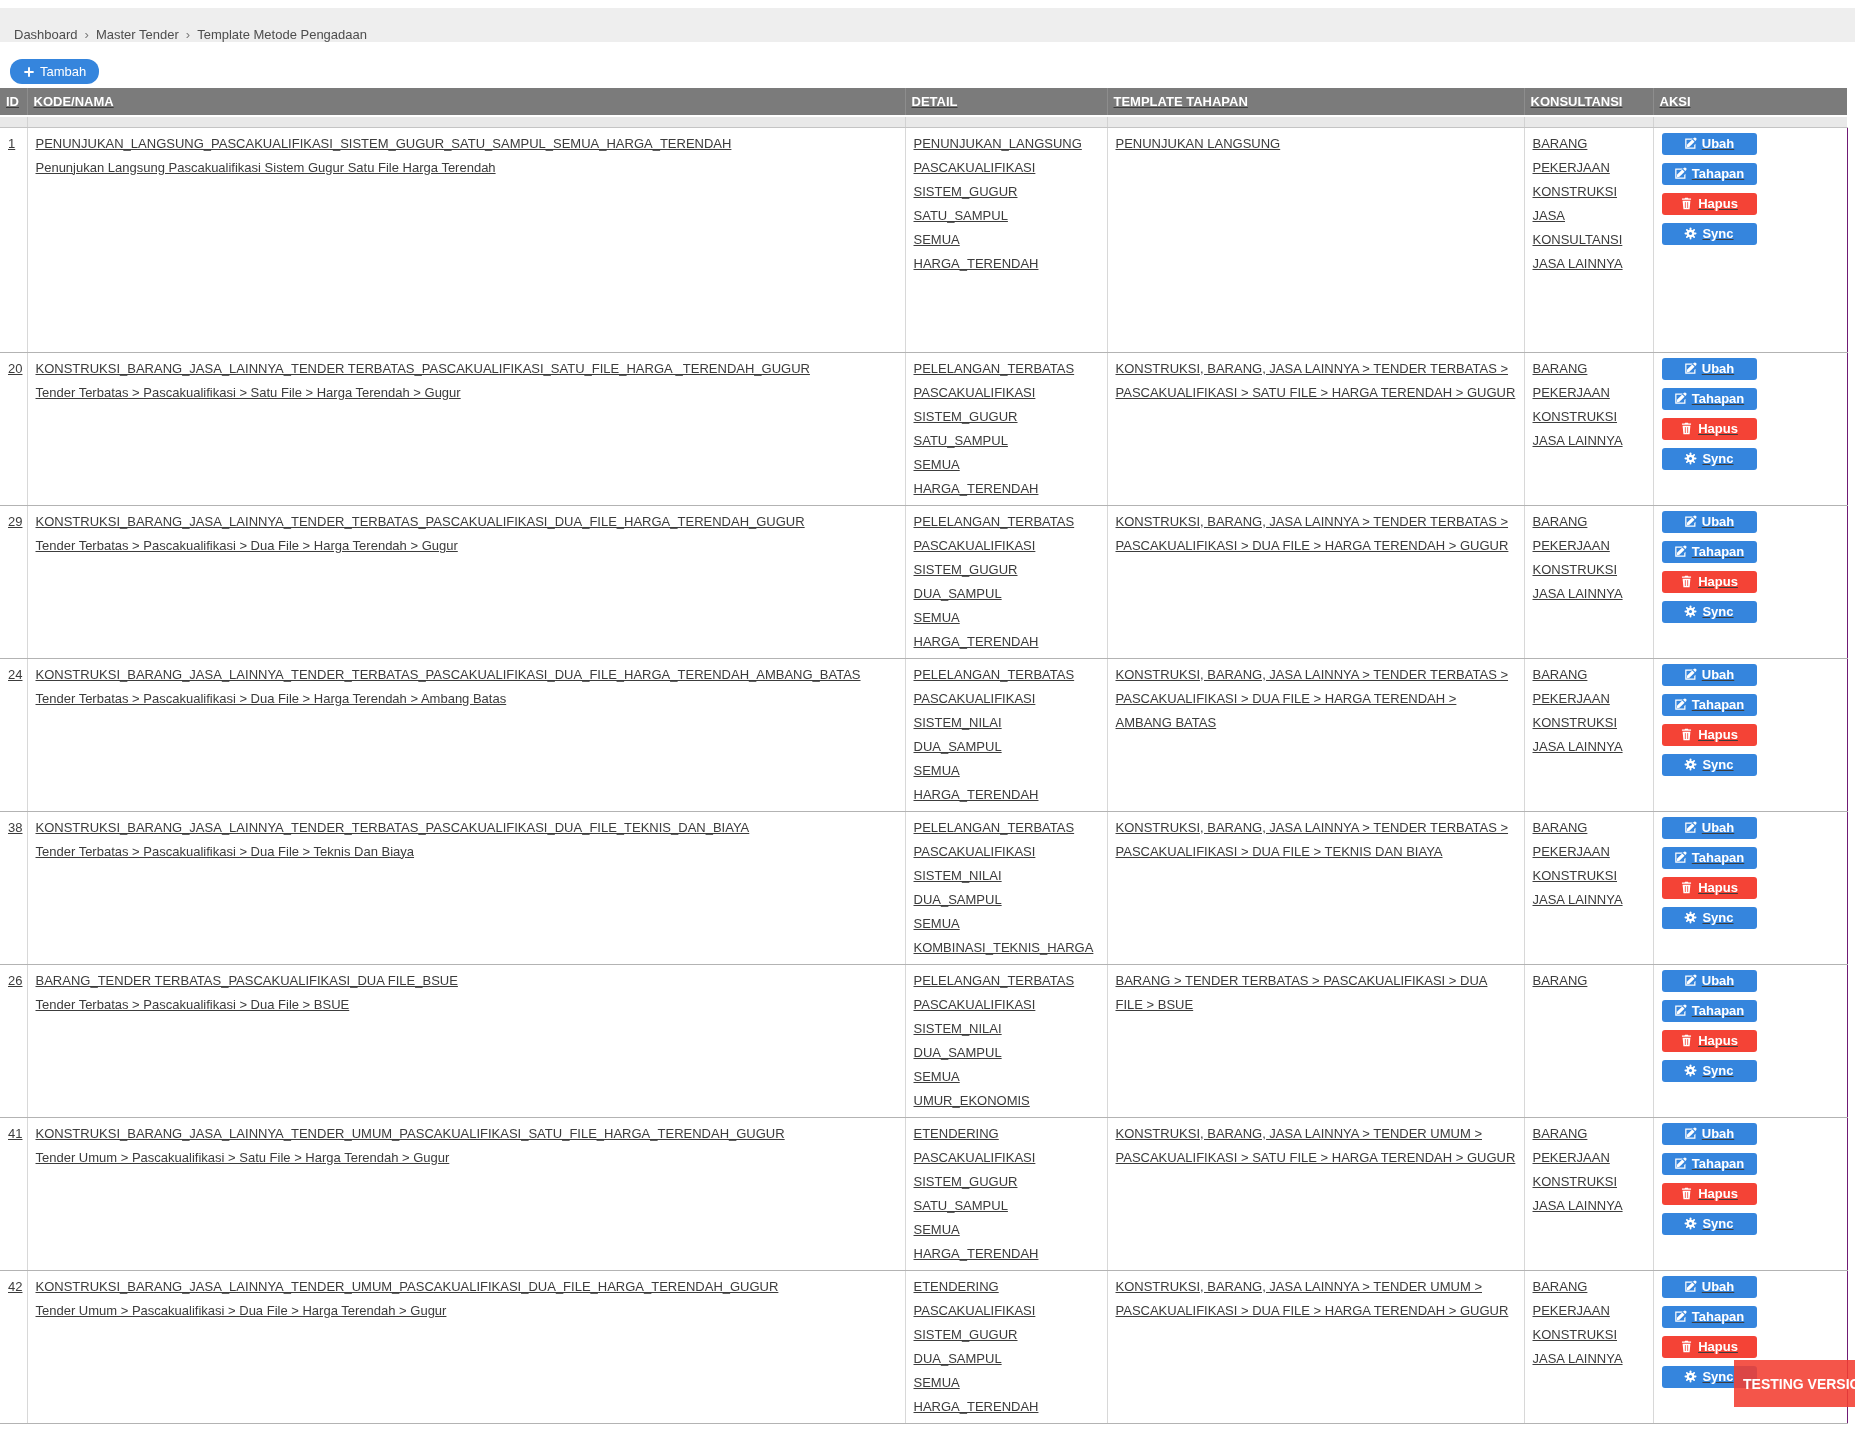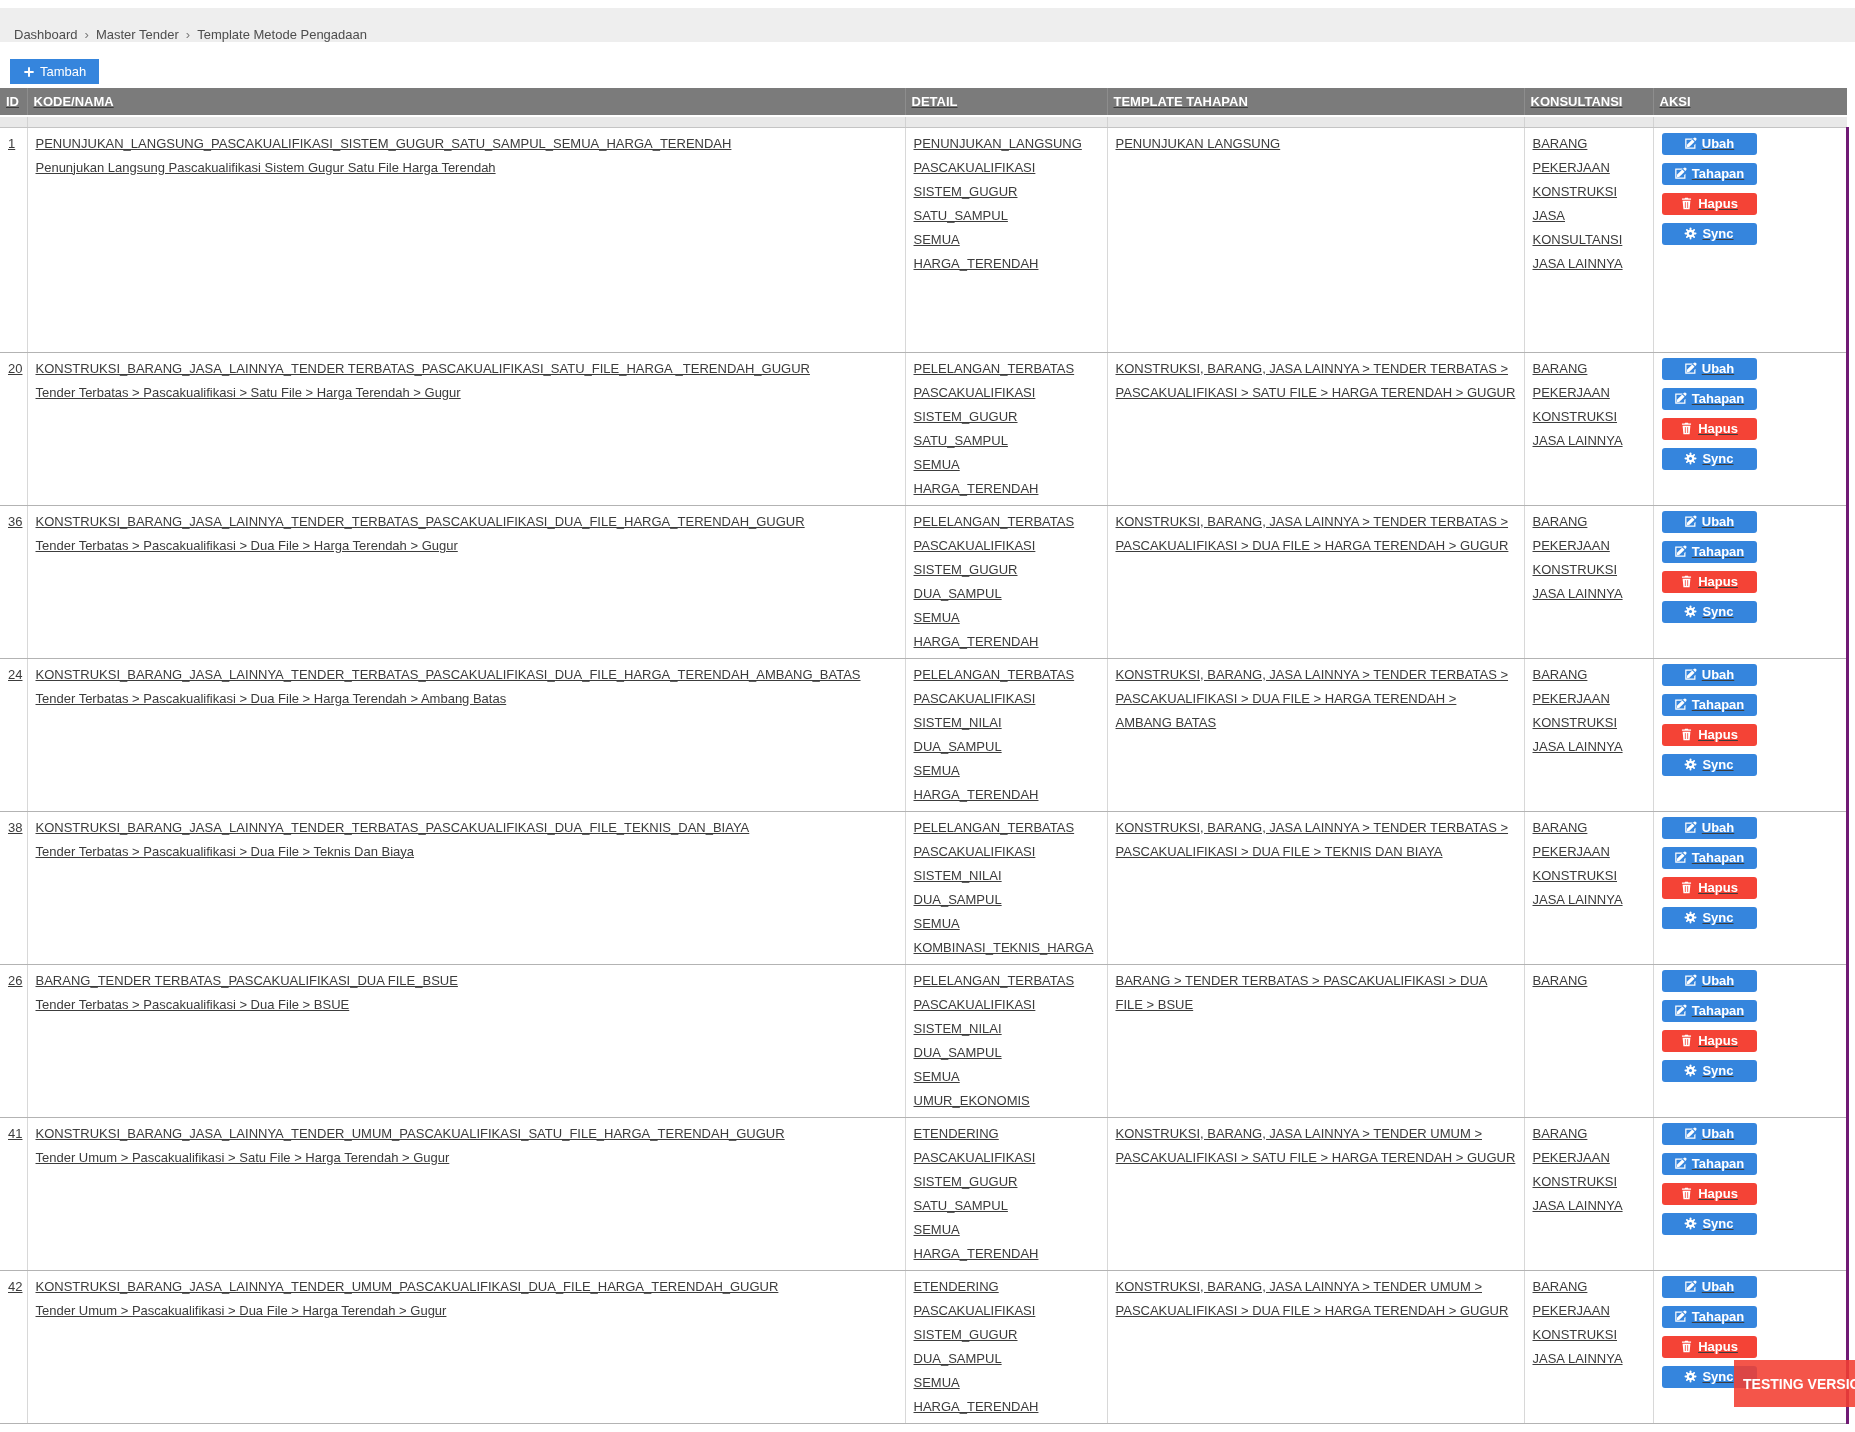--- a/index.html
+++ b/index.html
@@ -33,21 +33,21 @@
 
   
   .toolbar { margin: 17px 0 4px 10px; }
   .btn-tambah {
     display: inline-flex;
     align-items: center;
     gap: 5px;
     background: #3585dd;
     color: #fff;
     border: none;
-    border-radius: 0;
+    border-radius: 12px;
     height: 25px;
     padding: 0 13px;
     font-size: 13px;
     font-family: inherit;
     cursor: pointer;
   }
 
   
   table.grid {
     width: 1847px;
@@ -87,21 +87,21 @@
 
   tbody tr.data-row td {
     vertical-align: top;
     padding: 4px 8px;
     border-right: 1px solid #d8d8d8;
     border-bottom: 1px solid #b3b3b3;
     line-height: 24px;
     color: #3c3c3c;
     overflow: hidden;
   }
-  tbody tr.data-row td:last-child { border-right: 3px solid #701a75; }
+  tbody tr.data-row td:last-child { border-right: 1px solid #701a75; }
   
   tbody tr:nth-child(2).data-row { height: 225px; }
   tbody tr.data-row { height: 152px; }
 
   td.cell-id { padding-left: 5px; padding-right: 2px; }
   .code-line { white-space: nowrap; }
   .tpl-text { line-height: 24px; }
 
   
   td.cell-aksi { padding-left: 5px; }
@@ -337,21 +337,21 @@
               <circle cx="8" cy="8" r="4.6"></circle>
             </g>
             <circle cx="8" cy="8" r="1.9" fill="#3585dd"></circle>
           </svg>
         </span>
         <span>Sync</span>
       </button>
     </td>
   </tr>
         <tr class="data-row">
-    <td class="cell-id">36</td>
+    <td class="cell-id">29</td>
     <td class="cell-kode">
       <div class="code-line">KONSTRUKSI_BARANG_JASA_LAINNYA_TENDER_TERBATAS_PASCAKUALIFIKASI_DUA_FILE_HARGA_TERENDAH_GUGUR</div>
       <div class="name-line">Tender Terbatas &gt; Pascakualifikasi &gt; Dua File &gt; Harga Terendah &gt; Gugur</div>
     </td>
     <td class="cell-detail">
             <div>PELELANGAN_TERBATAS</div>
             <div>PASCAKUALIFIKASI</div>
             <div>SISTEM_GUGUR</div>
             <div>DUA_SAMPUL</div>
             <div>SEMUA</div>

